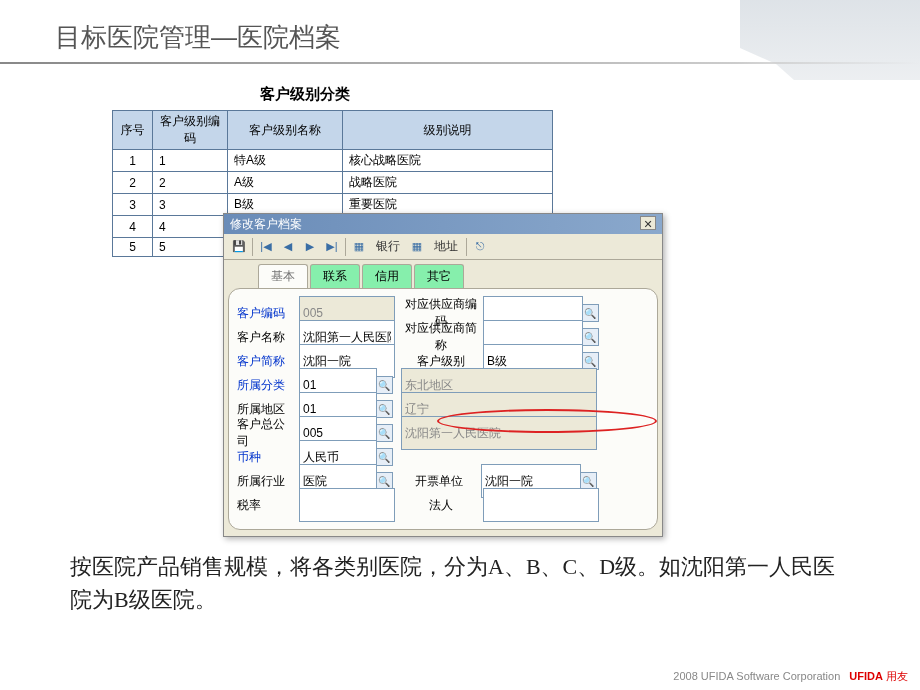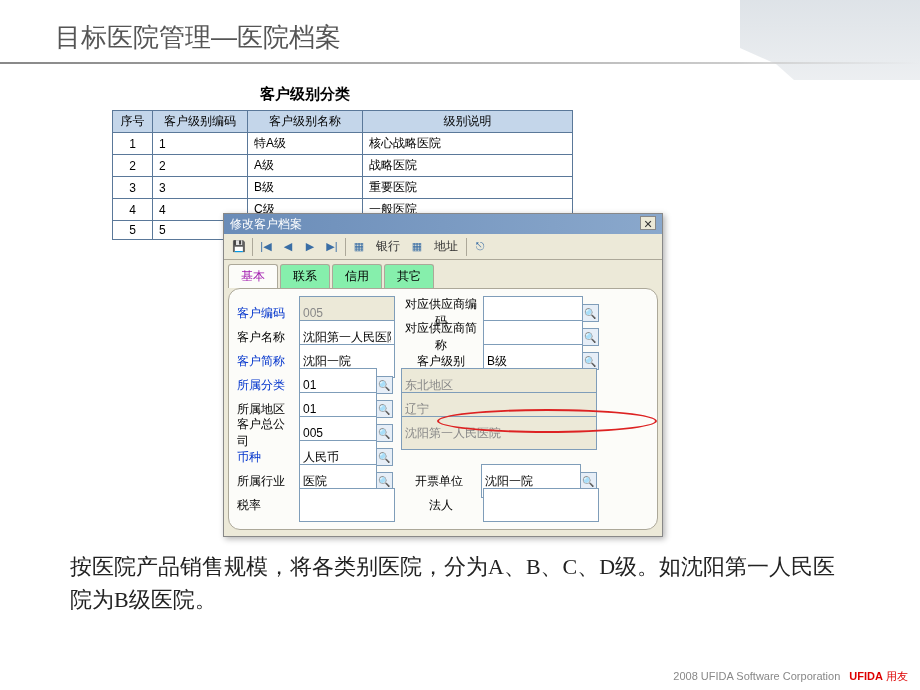--- a/index.html
+++ b/index.html
@@ -50,21 +50,21 @@
       height: 18px;
       background: #fff;
     }
     .level-table th {
       background: #c4d6ea;
       text-align: center;
       font-weight: normal;
     }
     .level-table td:first-child { text-align: center; }
     .col-seq { width: 40px; }
-    .col-code { width: 95px; font-family: Liberation Mono, monospace; }
+    .col-code { width: 75px; font-family: Liberation Mono, monospace; }
     .col-name { width: 115px; }
     .col-desc { width: 210px; }
 
     .dialog {
       position: absolute;
       top: 213px; left: 223px;
       width: 440px;
       background: #ece9d8;
       border: 1px solid #888;
       box-shadow: 2px 2px 6px rgba(0,0,0,0.3);
@@ -118,21 +118,21 @@
       font-size: 12px;
     }
     .tab {
       padding: 3px 12px;
       background: #86efac;
       border: 1px solid #aca899;
       border-bottom: none;
       border-radius: 3px 3px 0 0;
       cursor: pointer;
     }
-    .tab.active { background: #fcfcf9; color: #a21caf; }
+    .tab.active { background: #fcfcf9; color: #737373; margin-left: 30px; }
     .tab-content {
       background: #fcfcf9;
       border: 1px solid #aca899;
       margin: 0 4px 6px 4px;
       padding: 12px 8px;
       font-size: 12px;
     }
     .form-row {
       display: flex;
       align-items: center;

